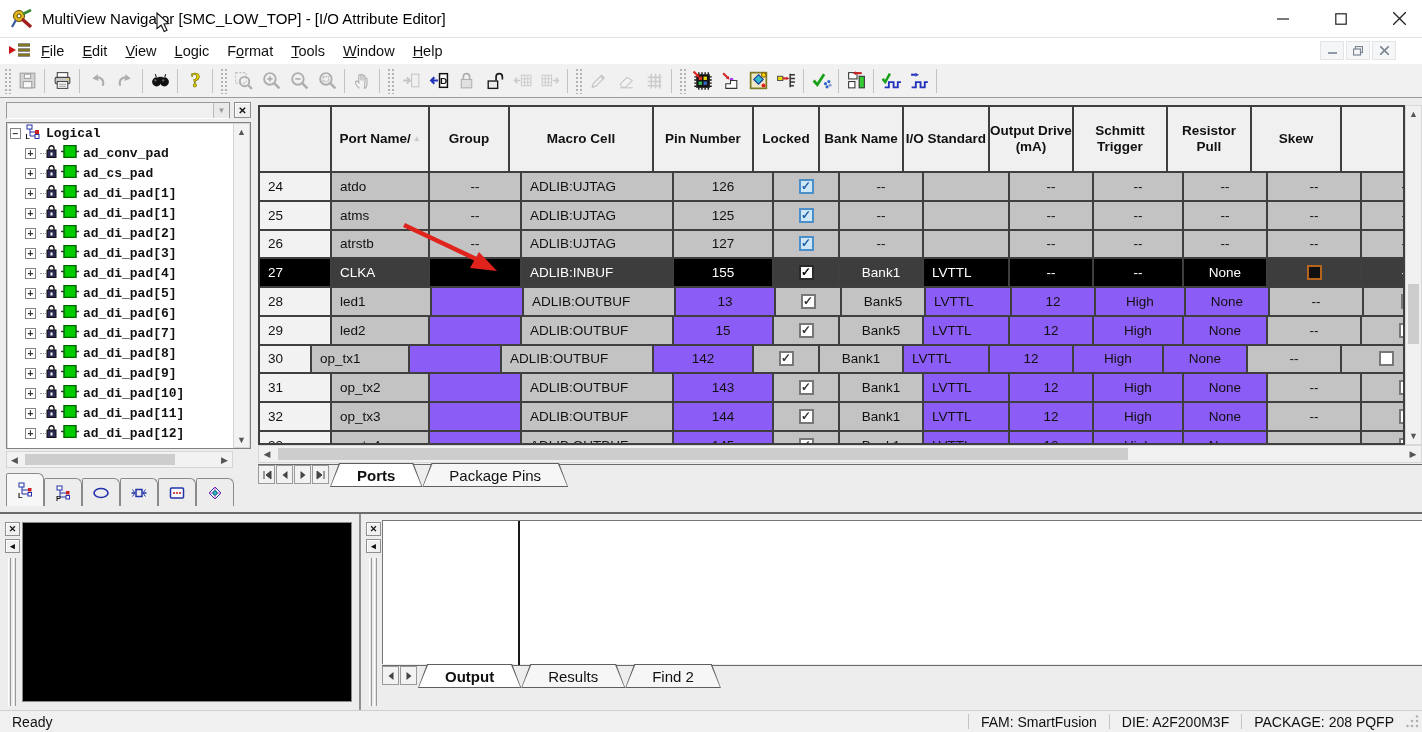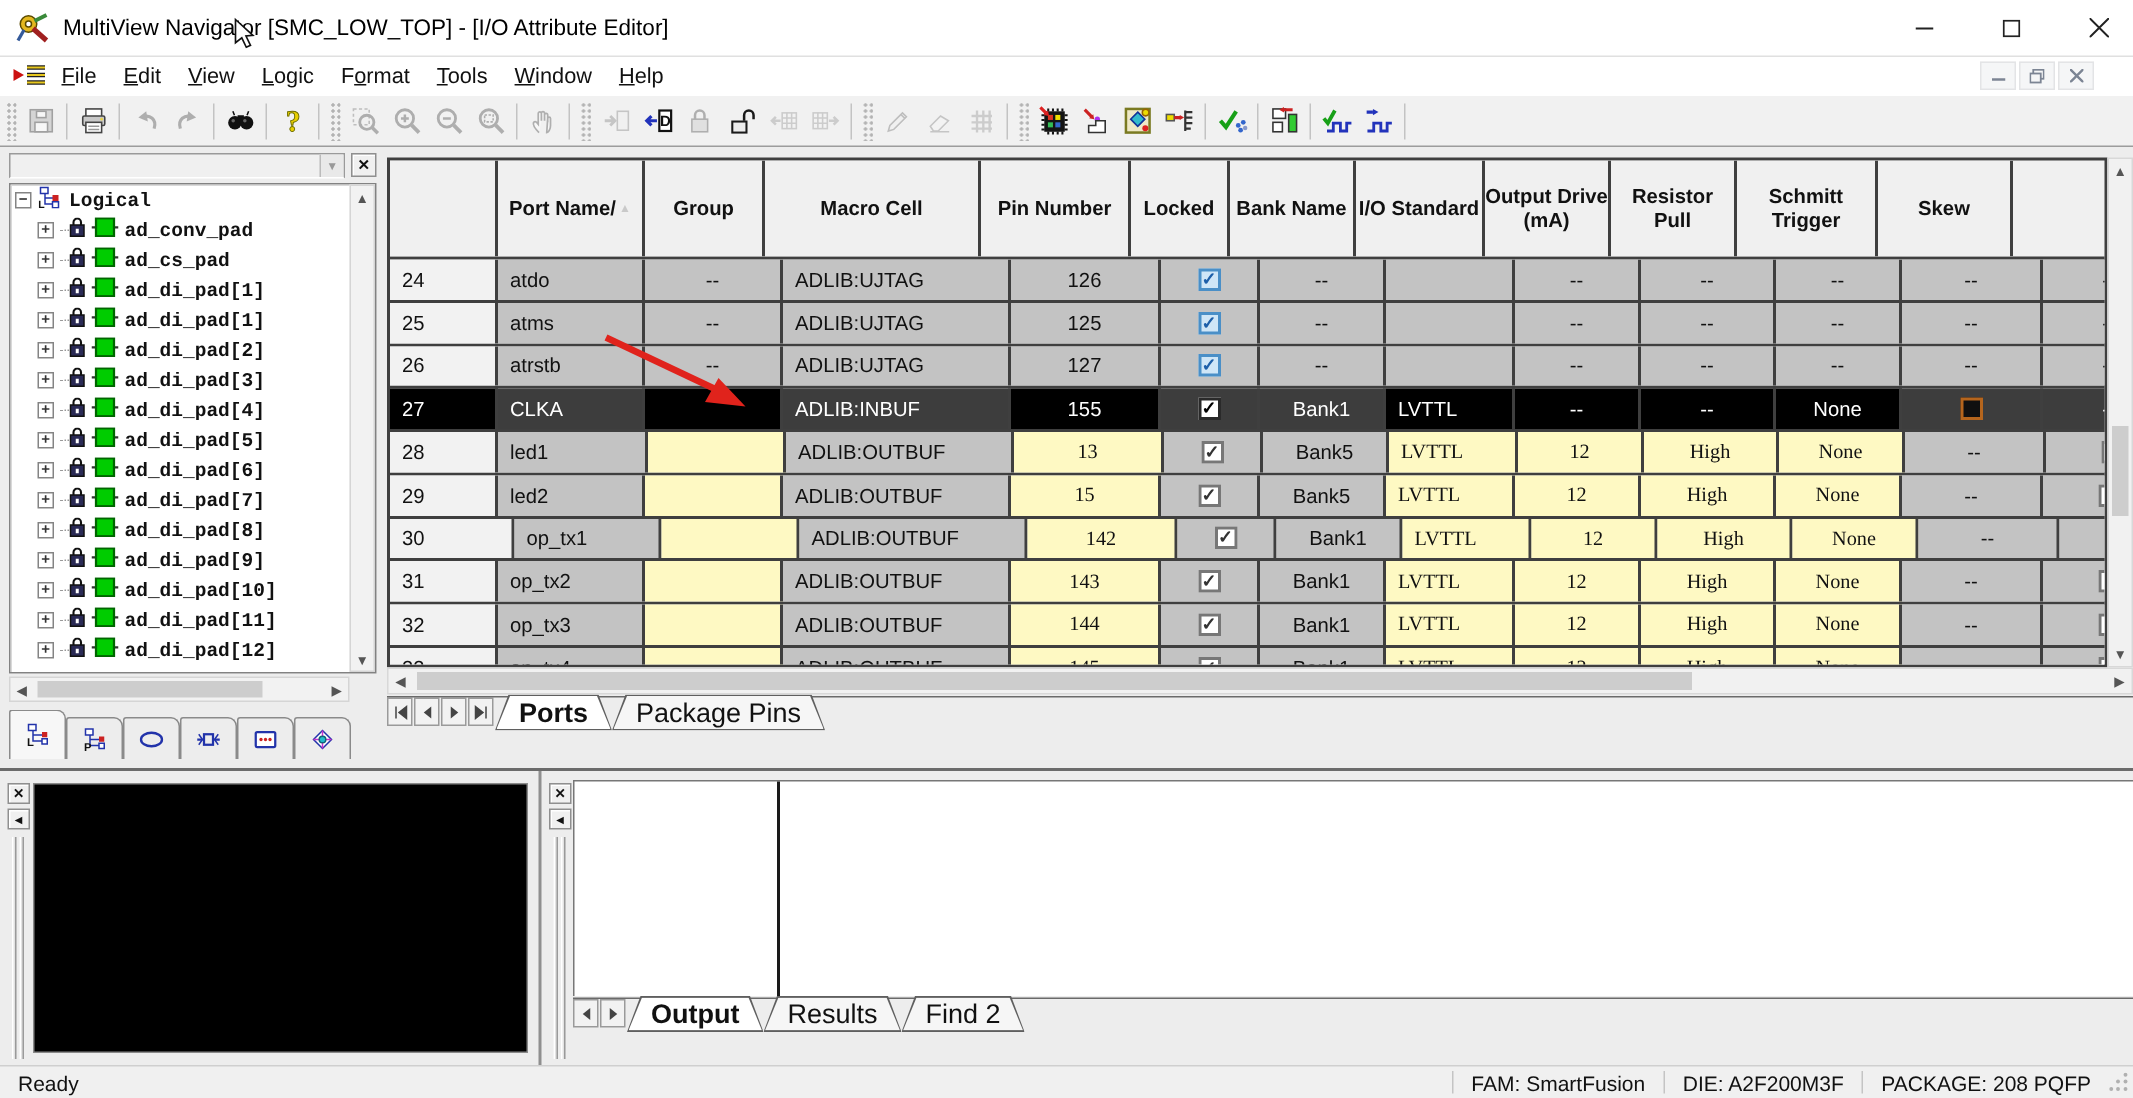--- a/index.html
+++ b/index.html
@@ -54,37 +54,37 @@
 
   
   #gridarea { left:258px; top:0; width:1164px; height:414px; }
   #grid { left:0; top:7px; width:1147px; border:2px solid #3f3f3f; background:#f0f0f0; }
   #ghead { display:flex; height:66px; border-bottom:2px solid #3f3f3f; overflow:hidden; width:1143px; }
   .h { border-right:2px solid #3f3f3f; background:#f0f0f0; font-weight:bold; font-size:13.5px; display:flex; align-items:center; justify-content:center; text-align:center; line-height:1.2; flex:none; }
   #grows { width:1143px; height:270px; overflow:hidden; }
   .grow { display:flex; height:28.75px; border-bottom:2px solid #3f3f3f; width:1192px; }
   .c { border-right:2px solid #3f3f3f; font-size:13.5px; display:flex; align-items:center; justify-content:center; flex:none; overflow:hidden; }
   .c.left { justify-content:flex-start; padding-left:8px; }
-  .bg-g { background:#c3c3c3; } .bg-w { background:#fef9c3;font-family:Liberation Serif, serif; }
+  .bg-g { background:#c3c3c3; } .bg-w { background:#8b5cf6; }
   .bg-d { background:#3d3d3d; color:#fff; } .bg-b { background:#000; color:#fff; }
   .rh { background:#f2f2f2; font-size:13.5px; display:flex; align-items:center; padding-left:8px; border-right:2px solid #3f3f3f; flex:none; }
   .rh.sel { background:#000; color:#fff; }
   .cb { width:15px; height:15px; border:2px solid #777; background:#fff; color:#333; font-size:12px; font-weight:bold; line-height:11px; text-align:center; }
   .cb-blue { border-color:#4a8fc7; background:#cfe6f7; color:#1d5fa9; }
   .cb-sel { border-color:#2a2a2a; background:#fff; color:#000; }
   .cb-schmitt { border-color:#b5651d; background:#101010; color:transparent; }
   .sort { font-size:8px; color:#c9c9c9; margin-left:2px; }
   
   #grid-vscroll { left:1147px; top:7px; width:17px; height:340px; background:#f1f1f1; border:1px solid #d8d8d8; }
   #grid-hscroll { left:0; top:347px; width:1164px; height:18px; background:#f1f1f1; border:1px solid #d8d8d8; display:flex; align-items:center; }
   
   .tabstrip { display:flex; align-items:stretch; height:24px; }
   #sheettabs { left:0; top:365px; width:1164px; }
   .navbtn { width:17px; height:19px; margin-top:2px; background:#f2f2f2; border:1px solid #9a9a9a; display:flex; align-items:center; justify-content:center; margin-right:1px; }
-  .tab { position:relative; height:24px; min-width:70px; padding:0 16px; display:flex; align-items:center; justify-content:center; font-size:18px; }
+  .tab { position:relative; height:24px; min-width:70px; padding:0 27px; display:flex; align-items:center; justify-content:center; font-size:15px; }
   .tab .shape { position:absolute; inset:0; background:#5f5f5f; clip-path:polygon(9px 0,calc(100% - 9px) 0,100% 100%,0 100%); }
   .tab .shape-i { position:absolute; inset:1px; background:#f6f6f6; clip-path:polygon(9px 0,calc(100% - 9px) 0,100% 100%,0 100%); }
   .tab.active .shape-i { background:#fff; }
   .tab span.lbl { position:relative; }
   .tab.active span.lbl { font-weight:bold; }
   .striptop { position:absolute; left:0; right:0; top:1px; height:1px; background:#6a6a6a; }
 
   
   #bottom { left:0; top:512px; width:1422px; height:198px; background:#ededed; border-top:2px solid #6b6b6b; }
   .dockbtn { width:15px; height:14px; background:#f0f0f0; border:1px solid #8f8f8f; box-shadow:inset 1px 1px 0 #fff; font-weight:bold; font-size:9px; display:flex; align-items:center; justify-content:center; }
@@ -699,25 +699,25 @@
           </div>
           <div class="h" style="width:84px">
             <span>Bank Name</span>
           </div>
           <div class="h" style="width:86px">
             <span>I/O Standard</span>
           </div>
           <div class="h" style="width:84px">
             <span>Output Drive (mA)</span>
           </div>
+          <div class="h" style="width:94px">
+            <span>Schmitt Trigger</span>
+          </div>
           <div class="h" style="width:84px">
             <span>Resistor Pull</span>
-          </div>
-          <div class="h" style="width:94px">
-            <span>Schmitt Trigger</span>
           </div>
           <div class="h" style="width:90px">
             <span>Skew</span>
           </div>
         </div>
       <div id="grows">
           <div class="grow">
     <div class="rh " style="width:72px">24</div>
             <div class="c left bg-g" style="width:98px">atdo</div>
             <div class="c bg-g" style="width:92px">--</div>
@@ -819,21 +819,21 @@
             <div class="c left bg-w" style="width:86px">LVTTL</div>
             <div class="c bg-w" style="width:84px">12</div>
             <div class="c bg-w" style="width:90px">High</div>
             <div class="c bg-w" style="width:84px">None</div>
             <div class="c bg-g" style="width:94px">--</div>
             <div class="c bg-g" style="width:90px">
               <span class="cb"> </span>
             </div>
           </div>
           <div class="grow">
-    <div class="rh " style="width:83px">30</div>
+    <div class="rh " style="width:52px">30</div>
             <div class="c left bg-g" style="width:98px">op_tx1</div>
             <div class="c bg-w" style="width:92px"></div>
             <div class="c left bg-g" style="width:152px">ADLIB:OUTBUF</div>
             <div class="c bg-w" style="width:100px">142</div>
             <div class="c bg-g" style="width:66px">
               <span class="cb ">✓</span>
             </div>
             <div class="c bg-g" style="width:84px">Bank1</div>
             <div class="c left bg-w" style="width:86px">LVTTL</div>
             <div class="c bg-w" style="width:84px">12</div>

